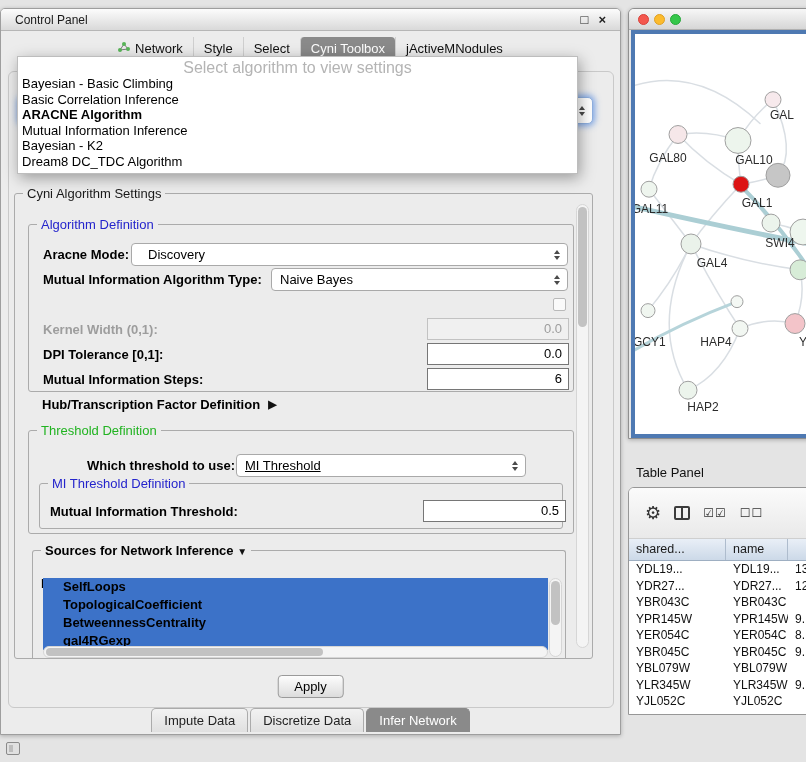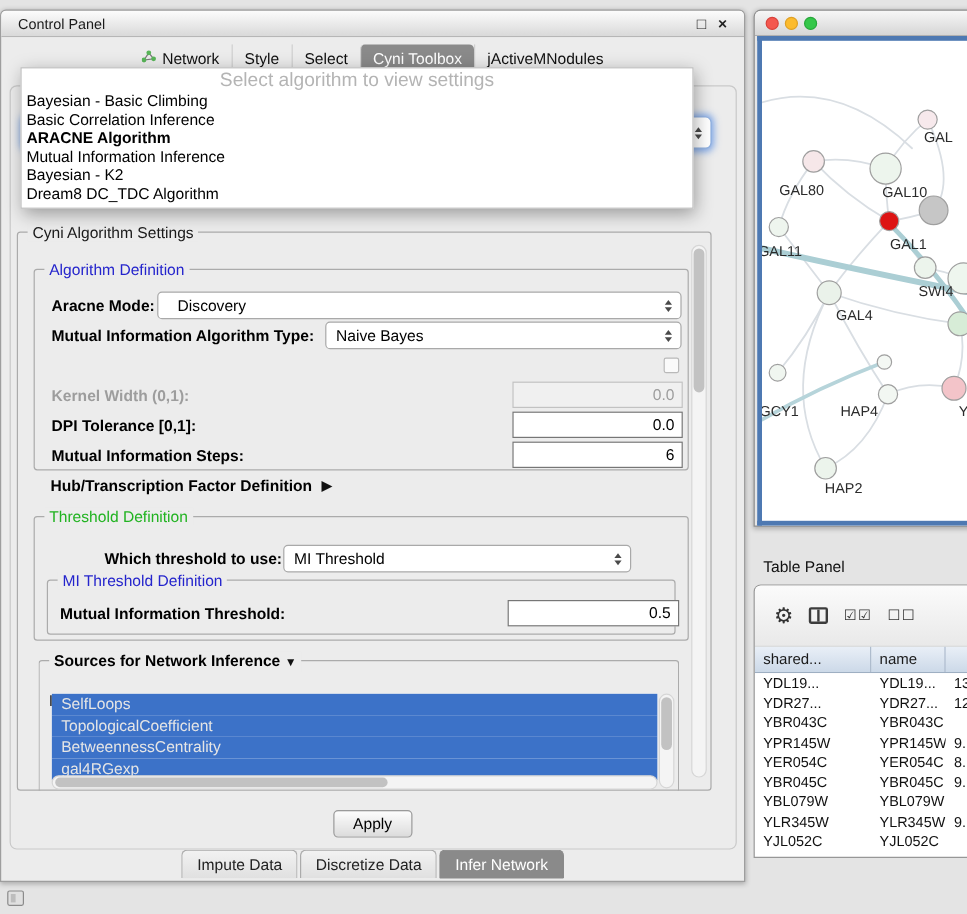--- a/index.html
+++ b/index.html
@@ -53,21 +53,21 @@
         font-size:13px; display:flex; align-items:center; padding-left:8px; color:#000; }
   .combo .arrows { margin-left:auto; margin-right:7px; }
   .arrows { display:flex; flex-direction:column; gap:2px; }
   .arr-up { width:0; height:0; border-left:3.5px solid transparent; border-right:3.5px solid transparent; border-bottom:4.5px solid #4a4a4a; }
   .arr-dn { width:0; height:0; border-left:3.5px solid transparent; border-right:3.5px solid transparent; border-top:4.5px solid #4a4a4a; }
 
   .hub-row { position:absolute; font-size:13px; font-weight:bold; color:#000; display:flex; align-items:center; gap:8px; }
   .tri { font-size:11px; color:#111; }
 
   .attr-list { position:absolute; background:#fff; overflow:hidden; }
-  .attr-item { height:18px; line-height:18px; font-size:13px; color:#e5e5e5; background:#3c72c8; padding-left:8px; white-space:nowrap; }
+  .attr-item { height:18px; line-height:18px; font-size:13px; color:#000000; background:#3c72c8; padding-left:20px; white-space:nowrap;font-weight:bold; }
 
   .sbv { position:absolute; width:13px; background:#f4f4f4; border:1px solid #d6d6d6; border-radius:7px; }
   .sbv .thumb { position:absolute; left:1px; right:1px; top:2px; background:#c2c2c2; border-radius:6px; display:block; }
   .sbh { position:absolute; height:12px; background:#f4f4f4; border:1px solid #d6d6d6; border-radius:6px; }
   .sbh .thumb { position:absolute; top:1px; bottom:1px; left:2px; width:55%; background:#c2c2c2; border-radius:6px; display:block; }
 
   .apply-btn { position:absolute; top:666px; left:50%; transform:translateX(-50%); font-size:13px;
         padding:3px 16px; border:1px solid #9a9a9a; border-radius:4px; background:linear-gradient(#fdfdfd,#dcdcdc);
         font-family:inherit; color:#000; }
 
@@ -214,21 +214,21 @@
 
       <div class="hub-row" style="left:27px; top:203px;">
         <span>Hub/Transcription Factor Definition</span>
         <span class="tri">▶</span>
       </div>
 
       <div class="grp" style="left:13px; top:236px; width:546px; height:104px;">
         <span class="grp-label green">Threshold Definition</span>
 
         <span class="lbl" style="left:58px; top:27px;">Which threshold to use:</span>
-        <div class="combo" style="left:207px; top:23px; width:290px;">
+        <div class="combo" style="left:207px; top:23px; width:290px;text-decoration:underline;">
           <span>MI Threshold</span>
           <span class="arrows">
               <span class="arr-up"></span>
               <span class="arr-dn"></span>
             </span>
         </div>
 
         <div class="grp" style="left:10px; top:52px; width:524px; height:46px;">
           <span class="grp-label blue">MI Threshold Definition</span>
           <span class="lbl" style="left:10px; top:20px;">Mutual Information Threshold:</span>

